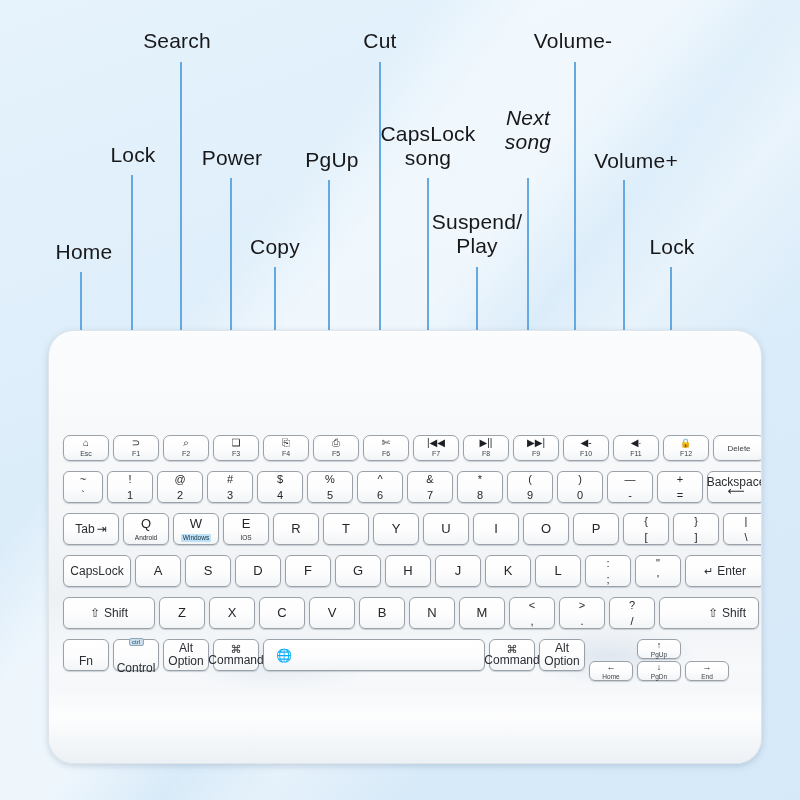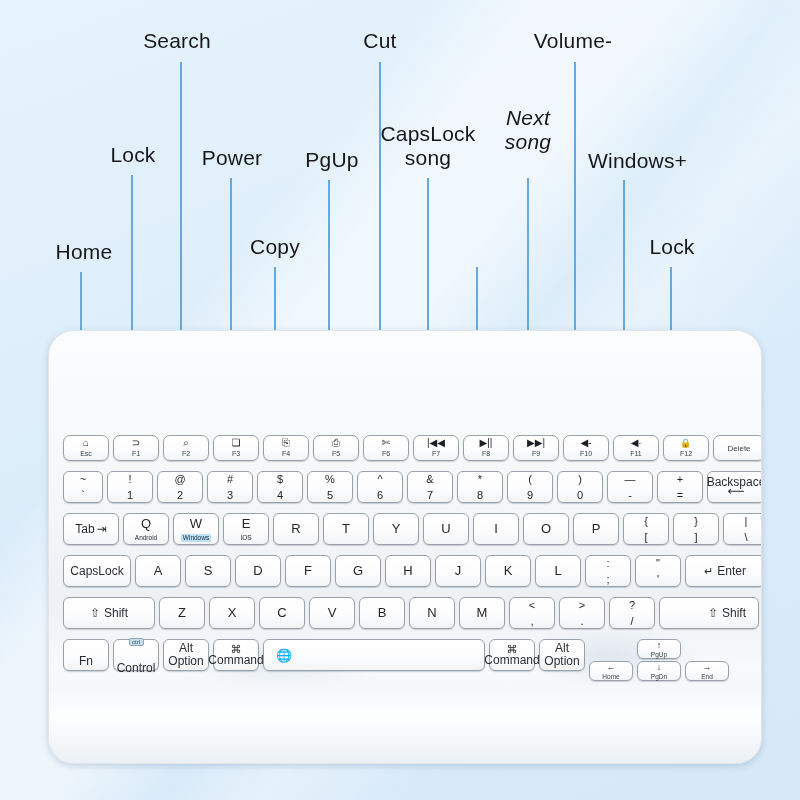--- a/index.html
+++ b/index.html
@@ -90,24 +90,26 @@
 
   <div class="ann-label" style="left:44px;top:240px;width:80px;">Home</div>
   <div class="ann-label" style="left:93px;top:143px;width:80px;">Lock</div>
   <div class="ann-label" style="left:136px;top:29px;width:82px;">Search</div>
   <div class="ann-label" style="left:191px;top:146px;width:82px;">Power</div>
   <div class="ann-label" style="left:236px;top:235px;width:78px;">Copy</div>
   <div class="ann-label" style="left:292px;top:148px;width:80px;">PgUp</div>
   <div class="ann-label" style="left:344px;top:29px;width:72px;">Cut</div>
   <div class="ann-label" style="left:376px;top:122px;width:104px;">CapsLock
 song</div>
+  <div class="ann-label" style="left:424px;top:210px;width:106px;">Suspend/
+Play</div>
   <div class="ann-label" style="left:492px;top:106px;width:72px;font-style:italic;">Next
 song</div>
   <div class="ann-label" style="left:528px;top:29px;width:90px;">Volume-</div>
-  <div class="ann-label" style="left:588px;top:149px;width:96px;">Windows+</div>
+  <div class="ann-label" style="left:588px;top:149px;width:96px;">Volume+</div>
   <div class="ann-label" style="left:641px;top:235px;width:62px;">Lock</div>
 
   <div class="ann-line" style="left:80px;top:272px;height:168px;"></div>
   <div class="ann-line" style="left:131px;top:175px;height:265px;"></div>
   <div class="ann-line" style="left:180px;top:62px;height:378px;"></div>
   <div class="ann-line" style="left:230px;top:178px;height:262px;"></div>
   <div class="ann-line" style="left:274px;top:267px;height:173px;"></div>
   <div class="ann-line" style="left:328px;top:180px;height:260px;"></div>
   <div class="ann-line" style="left:379px;top:62px;height:378px;"></div>
   <div class="ann-line" style="left:427px;top:178px;height:262px;"></div>

